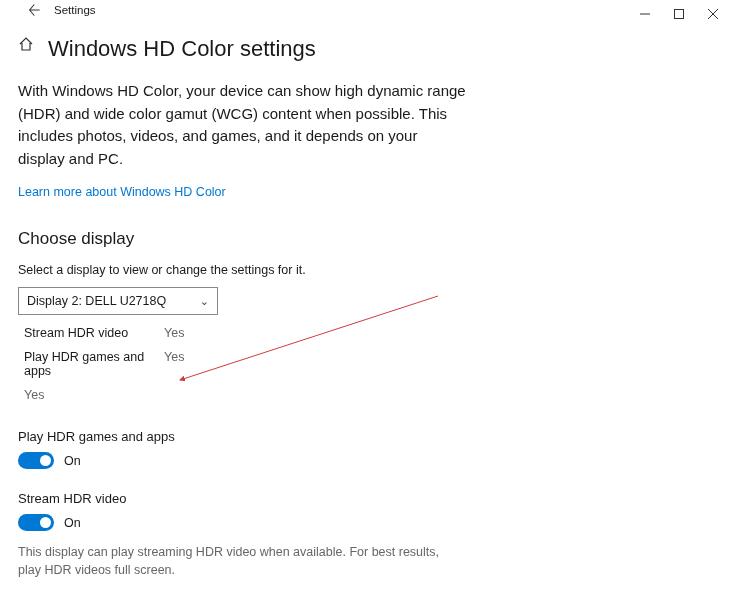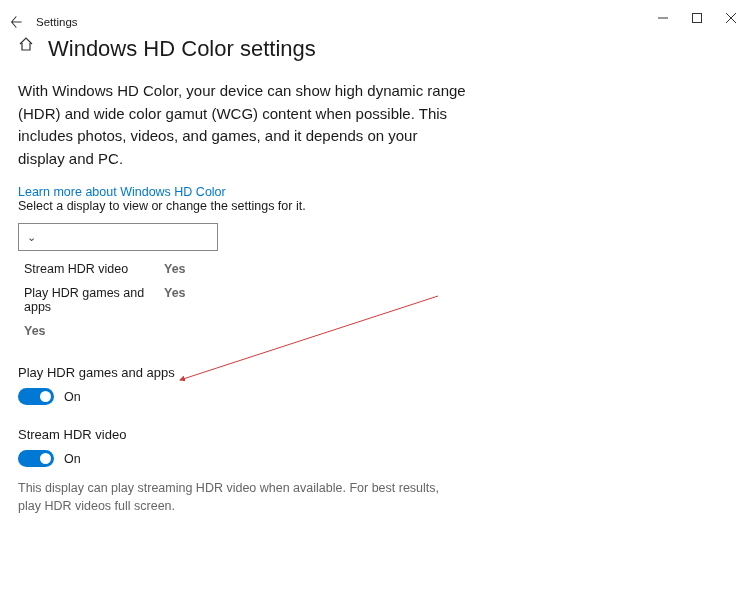--- a/index.html
+++ b/index.html
@@ -9,22 +9,22 @@
       width: 750px;
       height: 594px;
       overflow: hidden;
       font-size: 13px;
       color: #1a1a1a;
       position: relative;
     }
     .titlebar {
       height: 32px;
       display: flex;
-      align-items: flex-end;
-      padding: 0 2px;
+      align-items: flex-start;
+      padding: 0 20px;
     }
     .titlebar-left { display: flex; align-items: center; gap: 10px; padding-left: 4px;}
     .back-btn {
       width: 20px; height: 20px;
       display: flex; align-items: center; justify-content: center;
       cursor: pointer;
     }
     .titlebar-title { font-size: 11.5px; color: #1a1a1a; font-weight: 400;}
     .titlebar-right { margin-left: auto; display: flex; }
     .win-btn {
@@ -52,21 +52,21 @@
       padding: 0 8px;
       font-size: 12.5px;
       cursor: pointer;
       justify-content: space-between;
       background: #fff;
     }
     .chev { font-size: 11px; color: #444;}
     .caps-table { margin-top: 6px; }
     .caps-row { display: flex; padding: 5px 0 5px 6px; font-size: 12.5px;}
     .caps-label { width: 140px; color: #1a1a1a;}
-    .caps-val { color: #666; font-weight: bold; }
+    .caps-val { color: #666; }
     .toggle-section { margin-top: 22px; }
     .toggle-label { font-size: 13px; margin-bottom: 8px; color: #1a1a1a;}
     .toggle-row { display: flex; align-items: center; gap: 10px; }
     .toggle {
       width: 36px; height: 17px;
       background: #0078d4;
       border-radius: 10px;
       position: relative;
       cursor: pointer;
     }
@@ -128,22 +128,24 @@
           <path d="M2 8 L8 2 L14 8 M4 7 V14 H12 V7" stroke="#333" stroke-width="1.2" fill="none"></path>
         </svg>
     </div>
     <h1 class="page-title">Windows HD Color settings</h1>
   </div>
 
   <p class="intro">With Windows HD Color, your device can show high dynamic range (HDR) and wide color gamut (WCG) content when possible. This includes photos, videos, and games, and it depends on your display and PC.</p>
 
   <span class="link">Learn more about Windows HD Color</span>
 
+  <h2 class="section-h">Choose display</h2>
   <p class="subtext">Select a display to view or change the settings for it.</p>
   <div class="select">
+    <span>Display 2: DELL U2718Q</span>
     <span class="chev">⌄</span>
   </div>
 
   <div class="caps-table">
     <div class="caps-row">
       <span class="caps-label">Stream HDR video</span>
       <span class="caps-val">Yes</span>
     </div>
     <div class="caps-row">
       <span class="caps-label">Play HDR games and apps</span>

